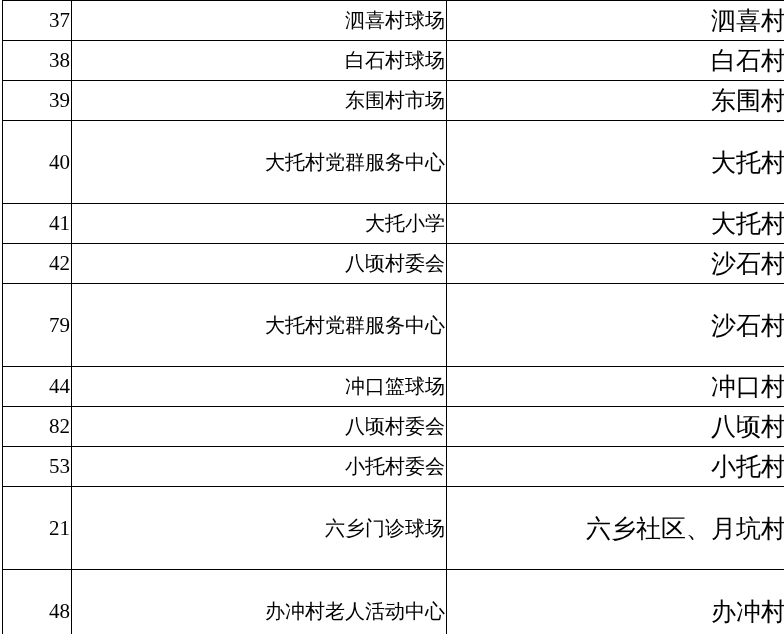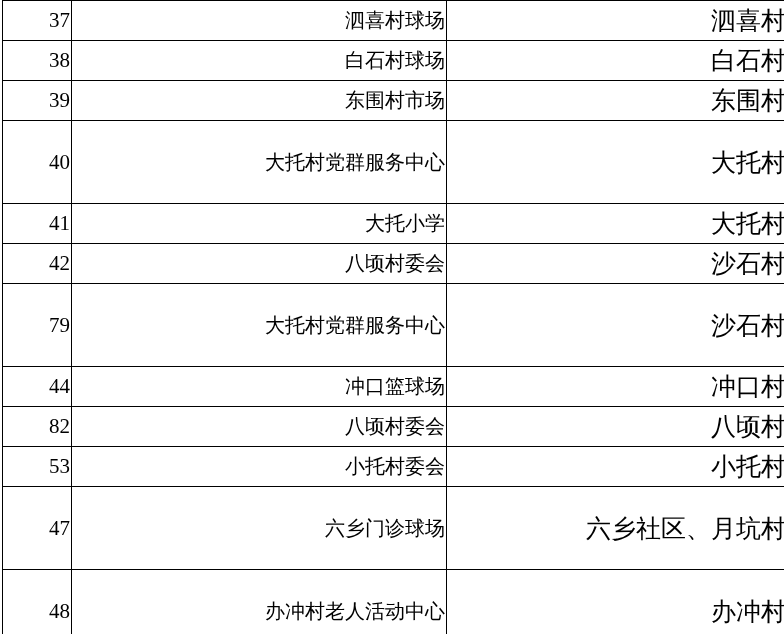--- a/index.html
+++ b/index.html
@@ -97,21 +97,21 @@
         <td class="col-index">82</td>
         <td class="col-name">八顷村委会</td>
         <td class="col-village">八顷村</td>
       </tr>
       <tr class="row-h1">
         <td class="col-index">53</td>
         <td class="col-name">小托村委会</td>
         <td class="col-village">小托村</td>
       </tr>
       <tr class="row-h2">
-        <td class="col-index">47</td>
+        <td class="col-index">21</td>
         <td class="col-name">六乡门诊球场</td>
         <td class="col-village">六乡社区、月坑村</td>
       </tr>
       <tr class="row-h2">
         <td class="col-index">48</td>
         <td class="col-name">办冲村老人活动中心</td>
         <td class="col-village">办冲村</td>
       </tr>
 
     </tbody>

